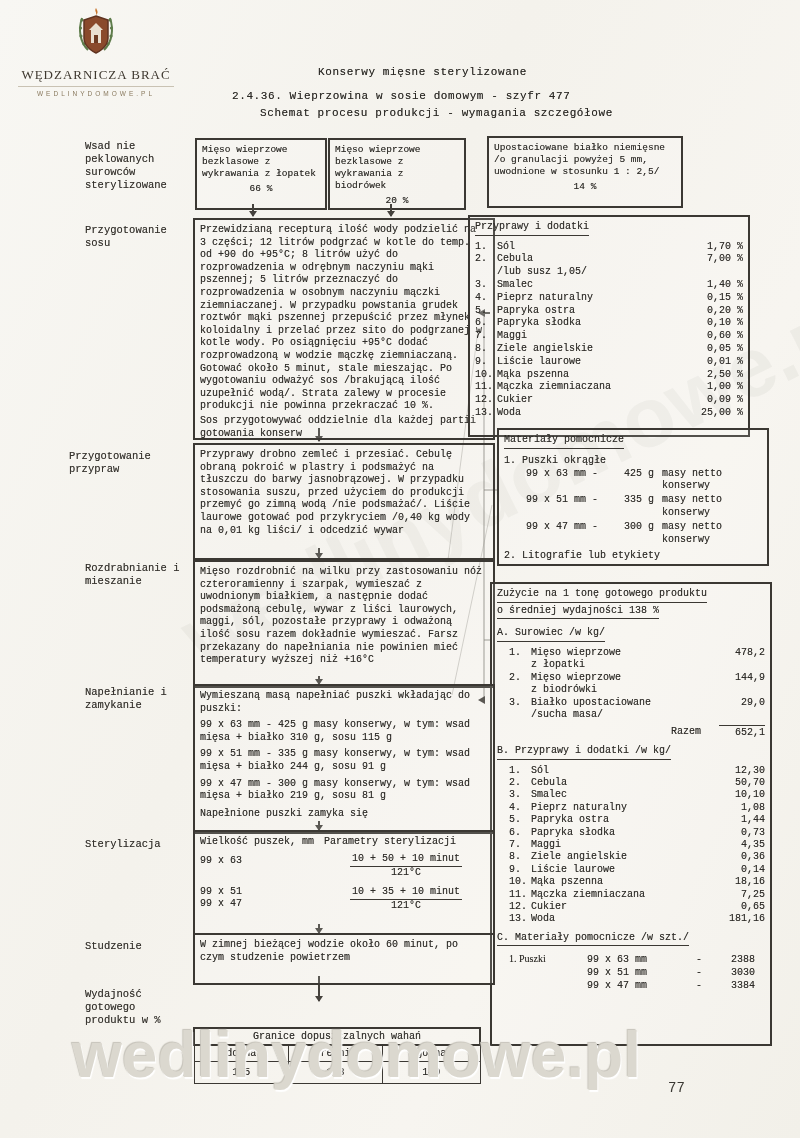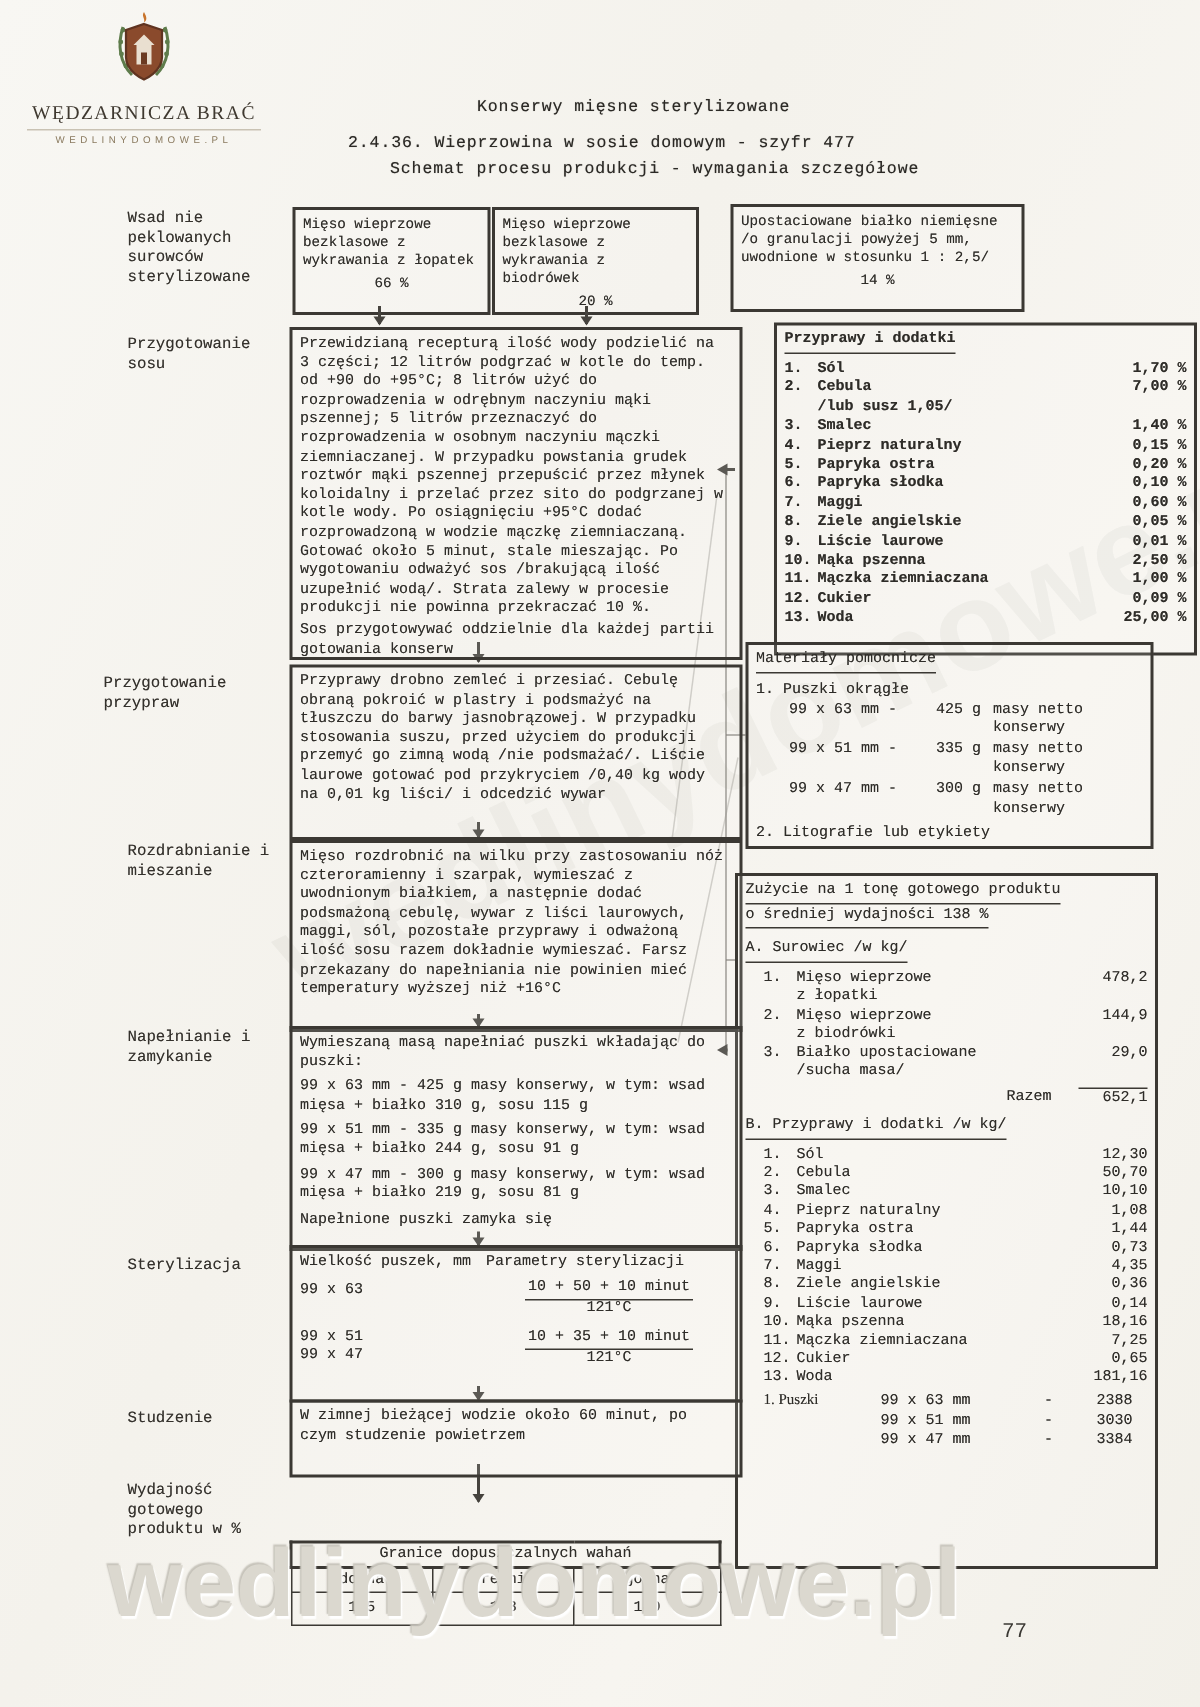--- a/index.html
+++ b/index.html
@@ -141,21 +141,21 @@
   <div class="arr" style="left:318px;top:924px;height:9px;"></div>
   <div class="arr" style="left:318px;top:976px;height:25px;"></div>
   <div class="arr-left" style="left:481px;top:312px;width:9px;"></div>
   <div class="arr-left" style="left:481px;top:699px;width:4px;"></div>
 
   <div class="box" style="left:193px;top:218px;width:288px;height:210px;">
     <div>Przewidzianą recepturą ilość wody podzielić na 3 części; 12 litrów podgrzać w kotle do temp. od +90 do +95°C; 8 litrów użyć do rozprowadzenia w odrębnym naczyniu mąki pszennej; 5 litrów przeznaczyć do rozprowadzenia w osobnym naczyniu mączki ziemniaczanej. W przypadku powstania grudek roztwór mąki pszennej przepuścić przez młynek koloidalny i przelać przez sito do podgrzanej w kotle wody. Po osiągnięciu +95°C dodać rozprowadzoną w wodzie mączkę ziemniaczaną. Gotować około 5 minut, stale mieszając. Po wygotowaniu odważyć sos /brakującą ilość uzupełnić wodą/. Strata zalewy w procesie produkcji nie powinna przekraczać 10 %.</div>
     <div class="p2">Sos przygotowywać oddzielnie dla każdej partii gotowania konserw</div>
   </div>
 
-  <div class="box" style="left:516px;top:215px;width:268px;height:210px;font-weight:bold;">
+  <div class="box" style="left:468px;top:215px;width:268px;height:210px;">
     <span class="rtitle">Przyprawy i dodatki</span>
     <div>
 
         <div class="ritem">
           <span class="no">1.</span>
           <span class="nm"><span>Sól</span><span class="note"></span></span>
           <span class="vl">1,70 %</span>
         </div>
 
         <div class="ritem">
@@ -368,20 +368,21 @@
           <span class="nm">Cukier</span>
           <span class="vl">0,65</span>
         </div>
 
         <div class="ritem" style="line-height:12.4px;">
           <span class="no">13.</span>
           <span class="nm">Woda</span>
           <span class="vl">181,16</span>
         </div>
       </div>
+    <div class="sec"><span class="rtitle">C. Materiały pomocnicze /w szt./</span></div>
     <div style="display:flex;padding-left:12px;margin-top:2px;">
       <span style="width:78px;flex:none;font-family:Liberation Serif, serif;">1. Puszki</span>
       <div style="flex:1;">
 
           <div class="crow">
             <span class="csz">99 x 63 mm</span>
             <span class="cd">-</span>
             <span class="cv">2388</span>
           </div>
 

